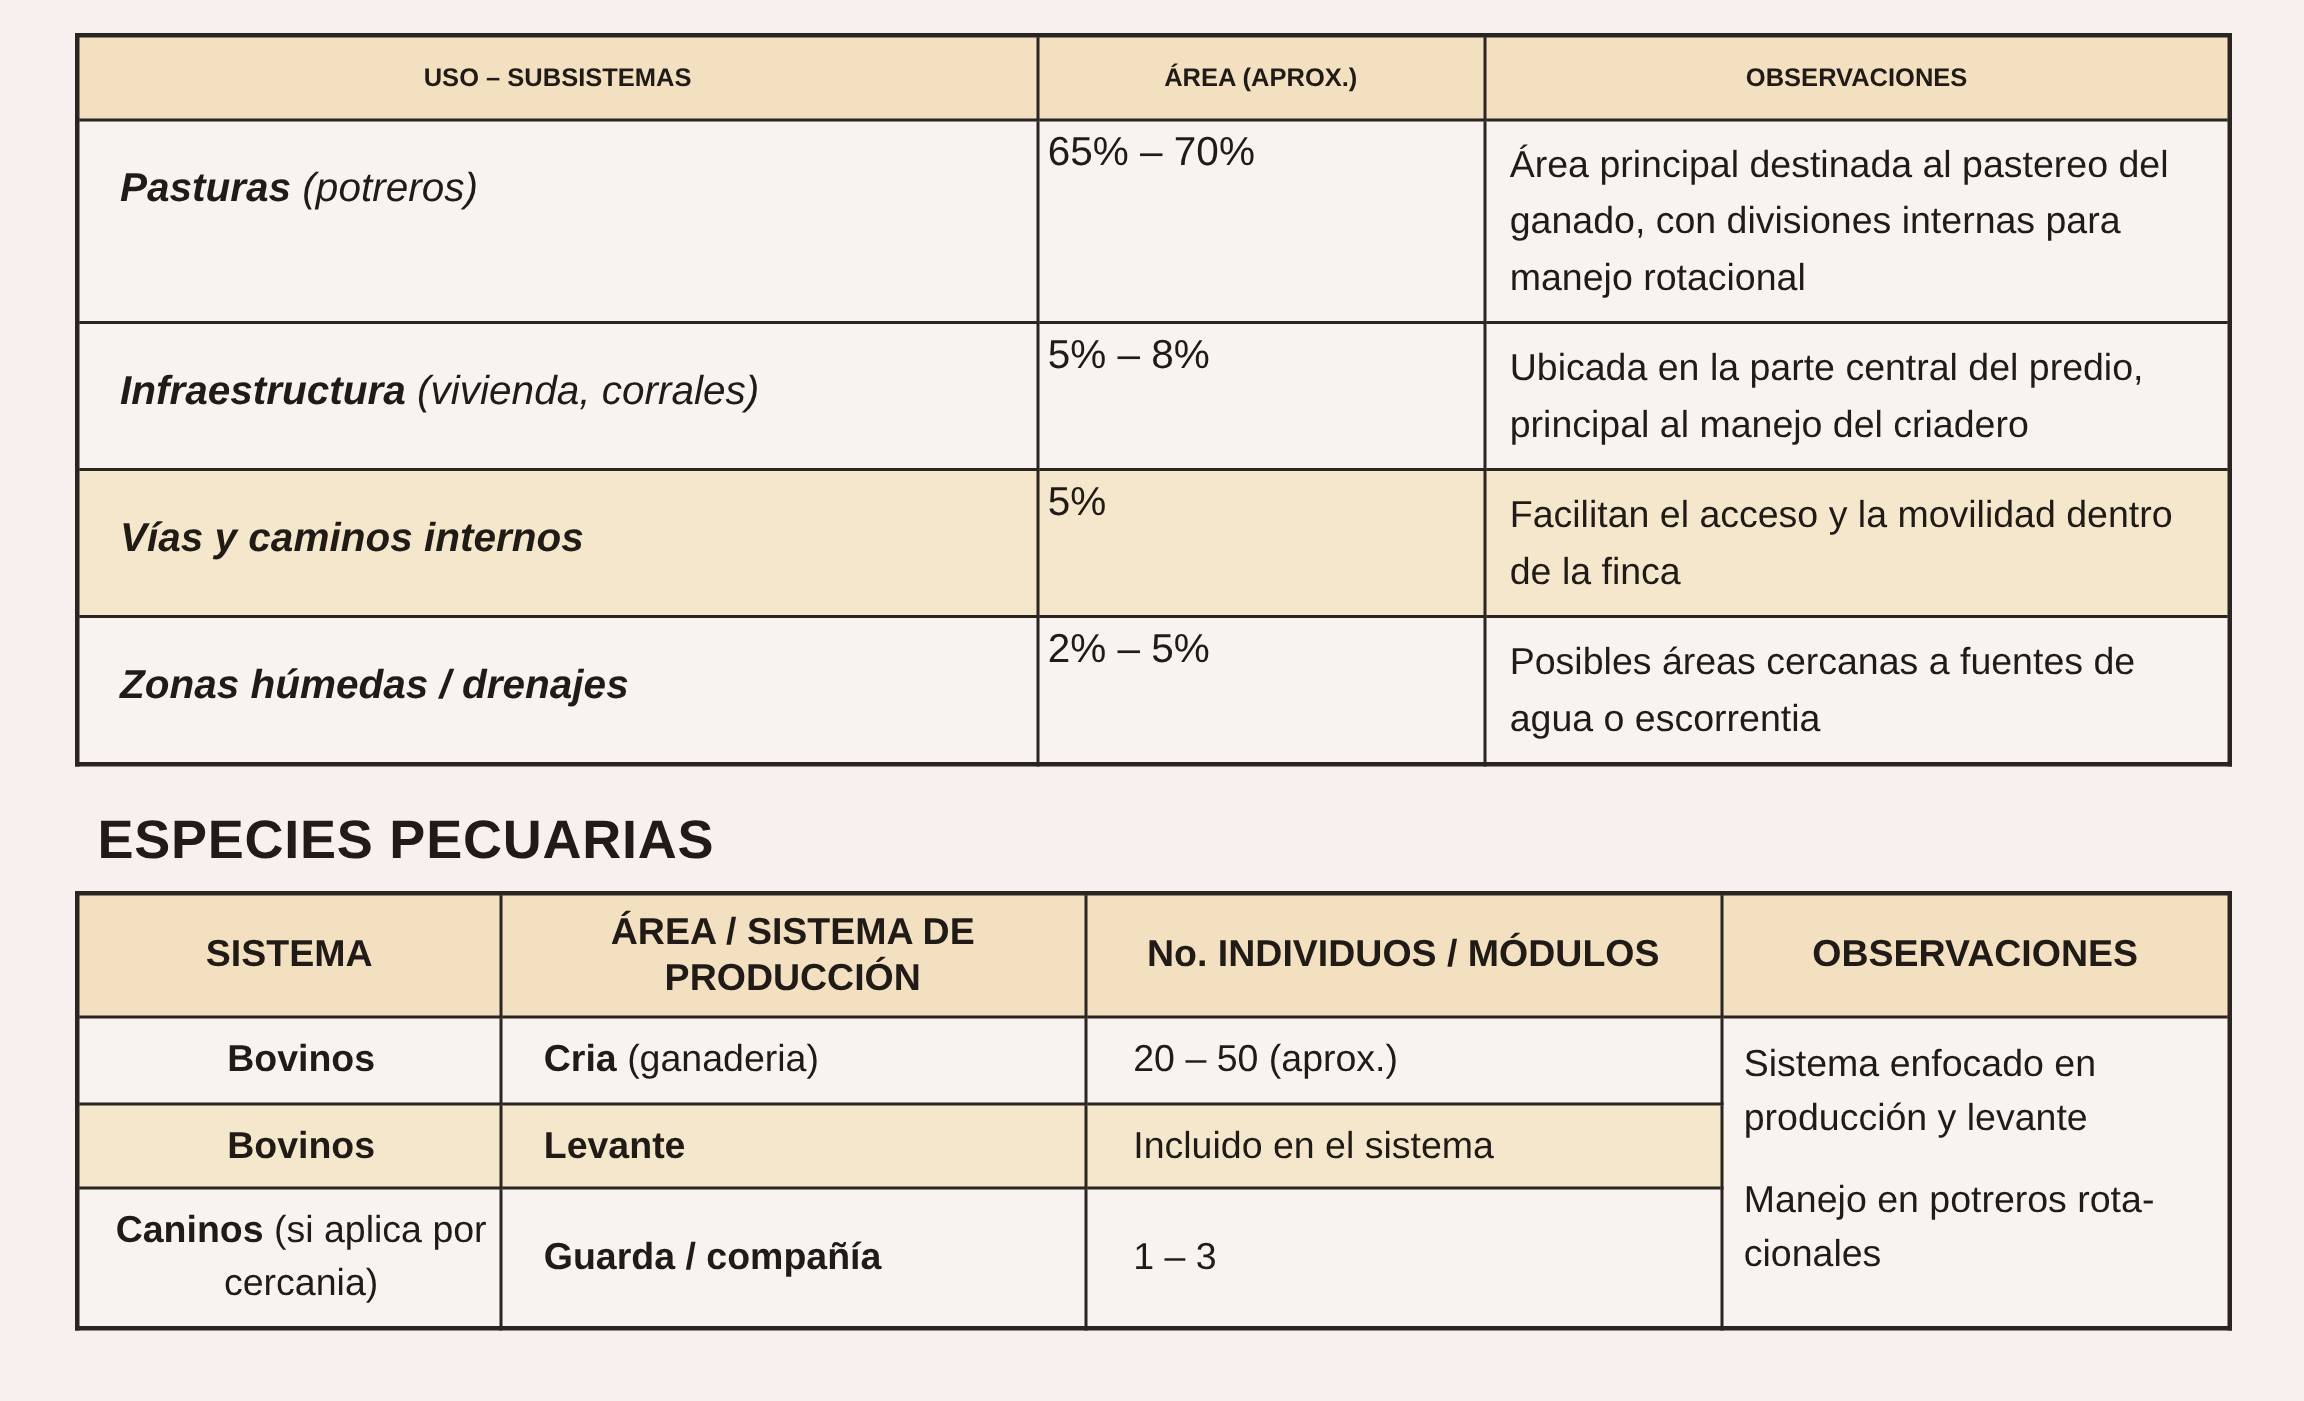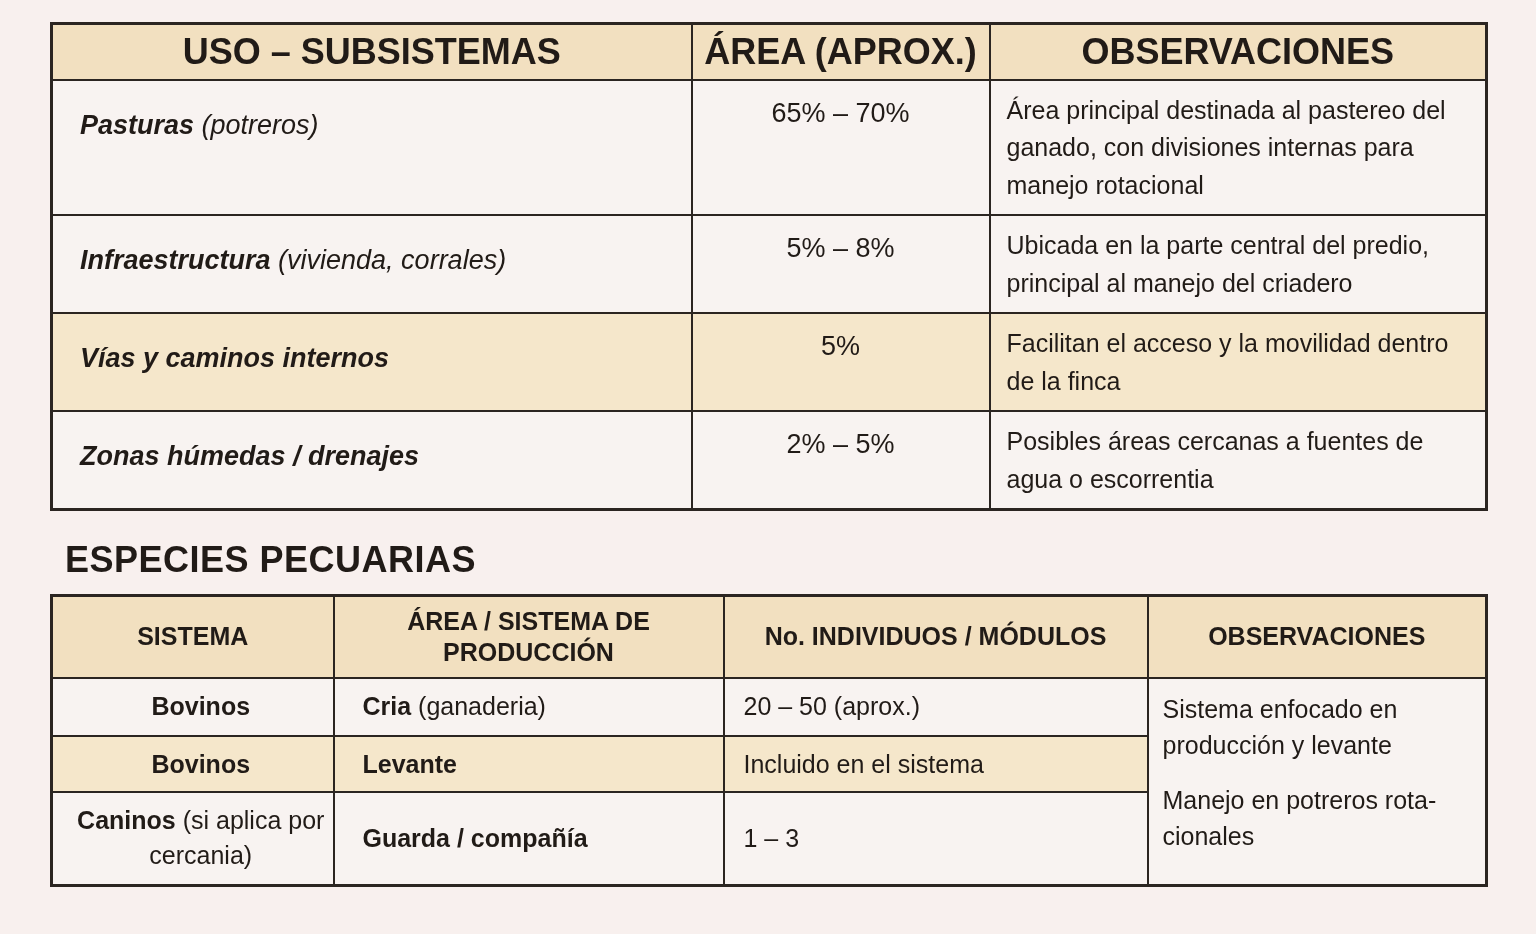--- a/index.html
+++ b/index.html
@@ -23,43 +23,43 @@
   th{
     background:var(--header-bg);font-weight:bold;text-align:center;
     vertical-align:middle;padding:4px 8px;
   }
   .row-plain{background:var(--row-plain);}
   .row-tint{background:var(--row-tint);}
   .lead{font-weight:bold;}
 
   
   .t1{margin-top:22px;}
-  .t1 th{height:56px;font-size:36px;}
+  .t1 th{height:56px;font-size:17px;}
   .t1 td{vertical-align:top;font-size:27px;}
   .t1 td.c-label{padding:29px 14px 12px 27px;font-style:italic;}
-  .t1 td.c-area{text-align:center;padding:17px 6px;margin-top:17px;}
+  .t1 td.c-area{text-align:left;padding:5px 6px;margin-top:17px;}
   .t1 td.c-obs{font-size:25px;line-height:1.5;padding:11px 12px 10px 16px;}
   .t1 tr.h-r1{height:130px;}
   .t1 tr.h-r2{height:84px;}
   .t1 tr.h-r3{height:87px;}
   .t1 tr.h-r4{height:84px;}
   .t1 tr.h-r5{height:80px;}
 
   
   .section-title{
     font-size:36px;font-weight:bold;letter-spacing:0.5px;
     margin:28px 0 13px 65px;color:var(--text);
   }
 
   
   .t2 th{height:82px;font-size:25px;line-height:1.25;}
   .t2 td{font-size:25px;vertical-align:middle;}
   .t2 td.c-species{padding:8px 8px 8px 24px;line-height:1.4;text-align:center;}
   .t2 td.c-line{padding:8px 8px 8px 28px;}
-  .t2 td.c-num{padding:8px 8px 8px 19px;}
+  .t2 td.c-num{padding:8px 8px 8px 31px;}
   .t2 td.c-obs-merged{
     background:var(--row-plain);vertical-align:top;
     padding:12px 10px 10px 14px;line-height:1.45;
   }
   .t2 td.c-obs-merged p{margin:0 0 19px 0;}
   .t2 tr.h-r1{height:56px;}
   .t2 tr.h-r2{height:52px;}
   .t2 tr.h-r3{height:84px;}
 </style>
 </head>

